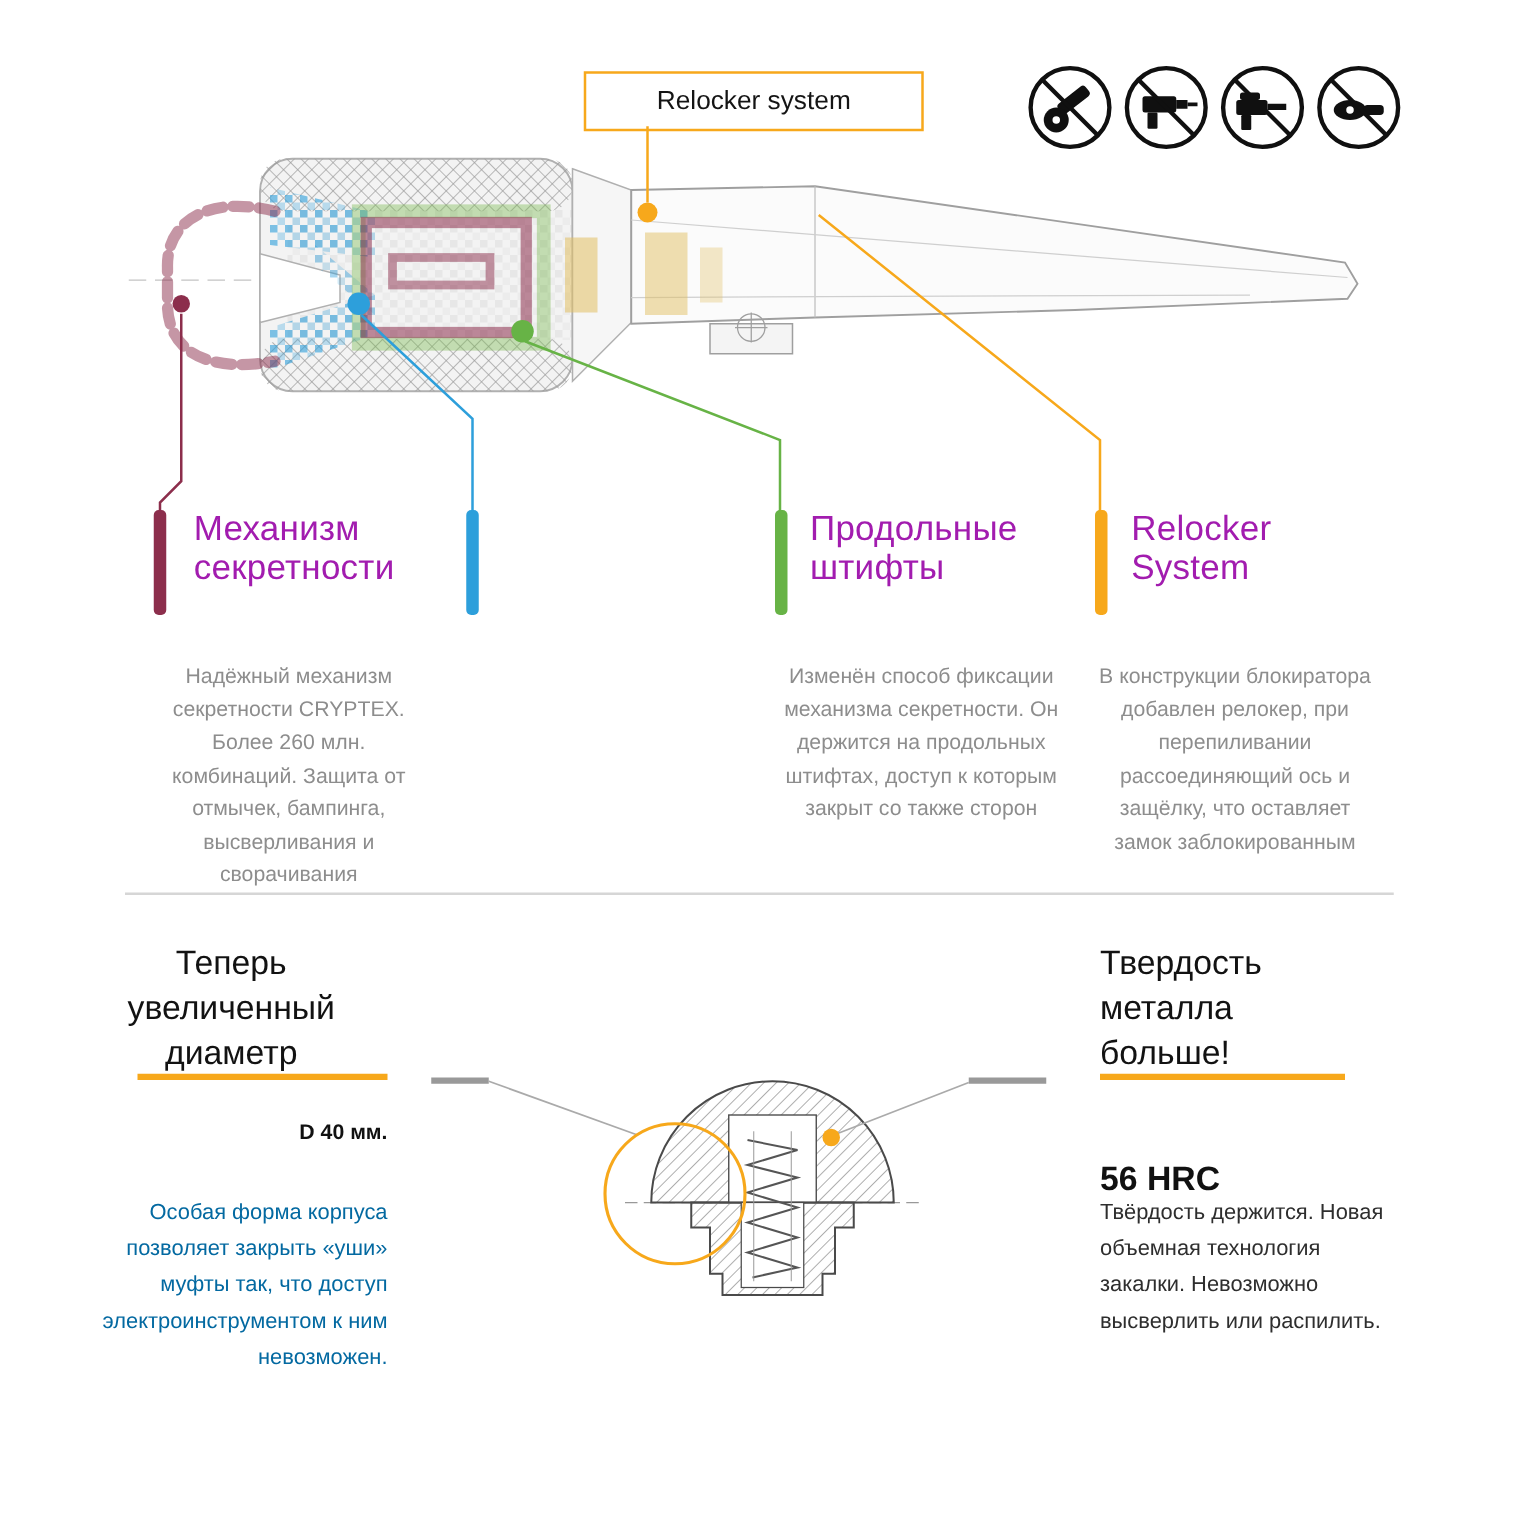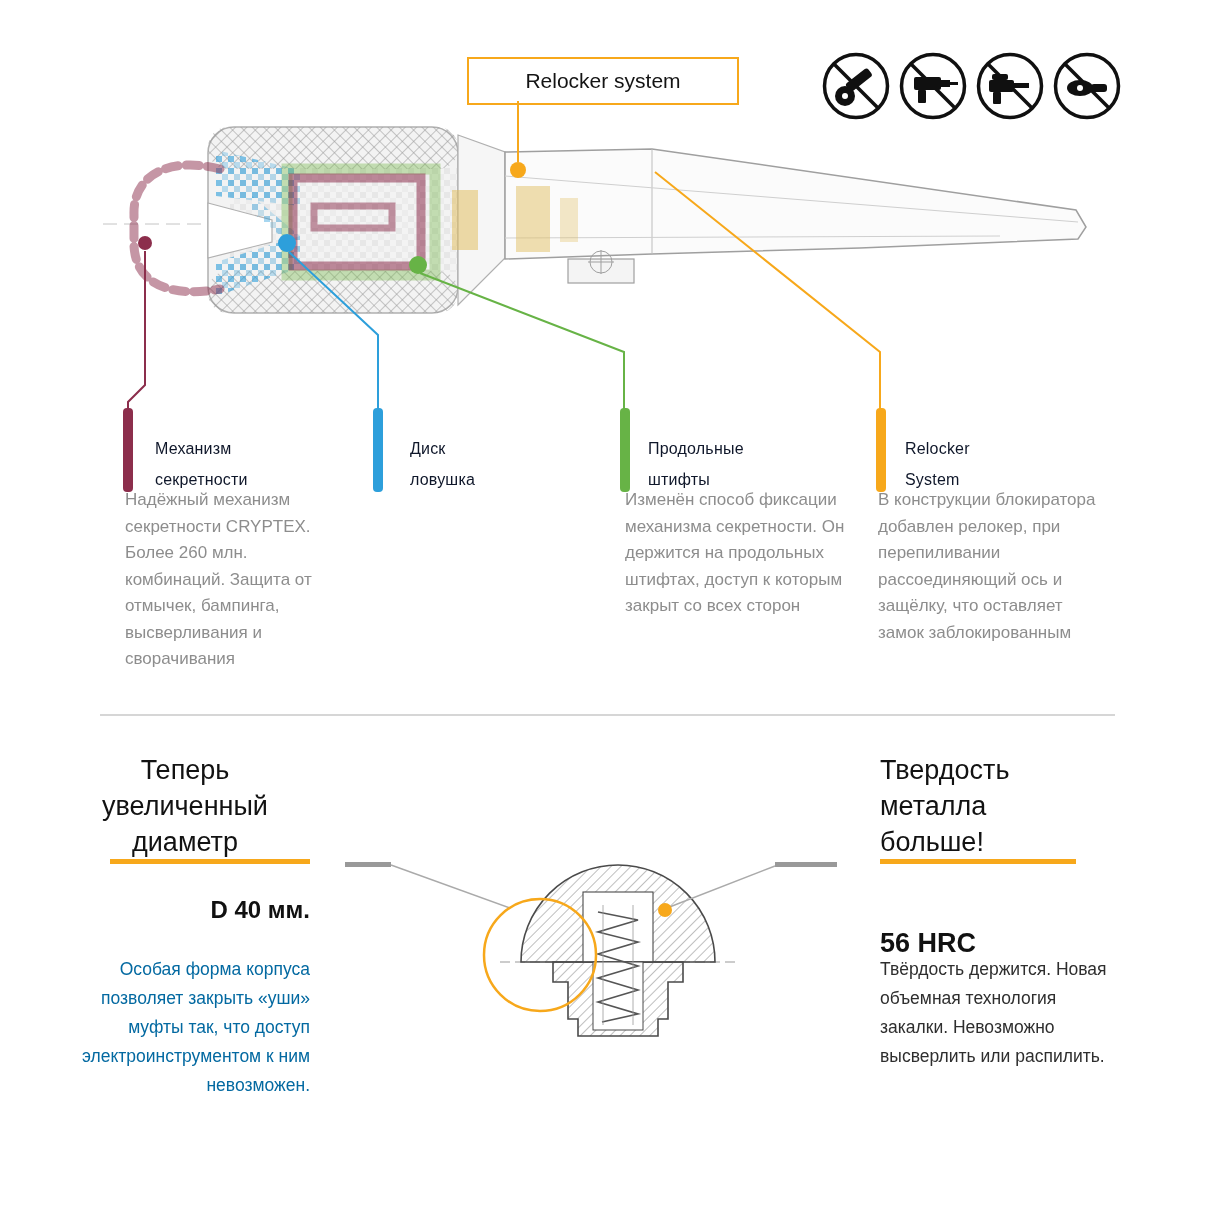--- a/index.html
+++ b/index.html
@@ -17,36 +17,36 @@
   
   .diagram-svg{position:absolute;left:0;top:0;width:1217px;height:500px;}
 
   
   .bar{position:absolute;top:408px;width:10px;height:84px;border-radius:4px;}
   .bar-maroon{left:123px;background:#8C2E4C;}
   .bar-blue{left:373px;background:#2D9FDB;}
   .bar-green{left:620px;background:#67B346;}
   .bar-orange{left:876px;background:#F7A81B;}
 
-  .callout-title{position:absolute;top:433px;font-size:16px;line-height:31px;color:#0f172a;
+  .callout-title{position:absolute;top:407px;font-size:28px;line-height:31px;color:#a21caf;
     white-space:pre-line;font-weight:400;letter-spacing:.2px;}
   .ct-1{left:155px;} .ct-2{left:410px;} .ct-3{left:648px;} .ct-4{left:905px;}
 
-  .callout-body{position:absolute;top:487px;font-size:17px;line-height:26.5px;color:#8D8D8D;}
+  .callout-body{position:absolute;top:528px;font-size:17px;line-height:26.5px;color:#8D8D8D;text-align:center;}
   .cb-1{left:125px;width:212px;} .cb-2{left:375px;width:205px;}
   .cb-3{left:625px;width:224px;} .cb-4{left:878px;width:220px;}
 
   .divider{position:absolute;left:100px;top:714px;width:1015px;height:2px;background:#d6d6d6;}
 
   
   .bl-heading{position:absolute;left:60px;top:752px;width:250px;text-align:center;
     font-size:27px;line-height:36px;color:#121212;white-space:pre-line;}
   .bl-rule{position:absolute;left:110px;top:859px;width:200px;height:5px;background:#F7A81B;}
   .bl-value{position:absolute;left:60px;top:896px;width:250px;text-align:right;
-    font-size:24px;font-weight:700;color:#111;}
+    font-size:17px;font-weight:700;color:#111;}
   .bl-body{position:absolute;left:78px;top:955px;width:232px;text-align:right;
     font-size:17.5px;line-height:29px;color:#0369a1;}
 
   .br-heading{position:absolute;left:880px;top:752px;width:250px;text-align:left;
     font-size:27px;line-height:36px;color:#121212;white-space:pre-line;}
   .br-rule{position:absolute;left:880px;top:859px;width:196px;height:5px;background:#F7A81B;}
   .br-value{position:absolute;left:880px;top:928px;width:250px;
     font-size:27px;font-weight:700;color:#111;}
   .br-body{position:absolute;left:880px;top:955px;width:240px;
     font-size:17.5px;line-height:29px;color:#2e2e2e;}
@@ -172,29 +172,27 @@
     <circle cx="518" cy="170" r="8" fill="#F7A81B"></circle>
   </svg>
 
   <div class="bar bar-maroon"></div>
   <div class="bar bar-blue"></div>
   <div class="bar bar-green"></div>
   <div class="bar bar-orange"></div>
 
   <div class="callout-title ct-1">Механизм
 секретности</div>
-  <div class="callout-title ct-2">Диск
-ловушка</div>
   <div class="callout-title ct-3">Продольные
 штифты</div>
   <div class="callout-title ct-4">Relocker
 System</div>
 
   <div class="callout-body cb-1">Надёжный механизм секретности CRYPTEX. Более 260 млн. комбинаций. Защита от отмычек, бампинга, высверливания и сворачивания</div>
-  <div class="callout-body cb-3">Изменён способ фиксации механизма секретности. Он держится на продольных штифтах, доступ к которым закрыт со всех сторон</div>
+  <div class="callout-body cb-3">Изменён способ фиксации механизма секретности. Он держится на продольных штифтах, доступ к которым закрыт со также сторон</div>
   <div class="callout-body cb-4">В конструкции блокиратора добавлен релокер, при перепиливании рассоединяющий ось и защёлку, что оставляет замок заблокированным</div>
 
   <div class="divider"></div>
 
   <div class="bl-heading">Теперь
 увеличенный
 диаметр</div>
   <div class="bl-rule"></div>
   <div class="bl-value">D 40 мм.</div>
   <div class="bl-body">Особая форма корпуса позволяет закрыть «уши» муфты так, что доступ электроинструментом к ним невозможен.</div>

